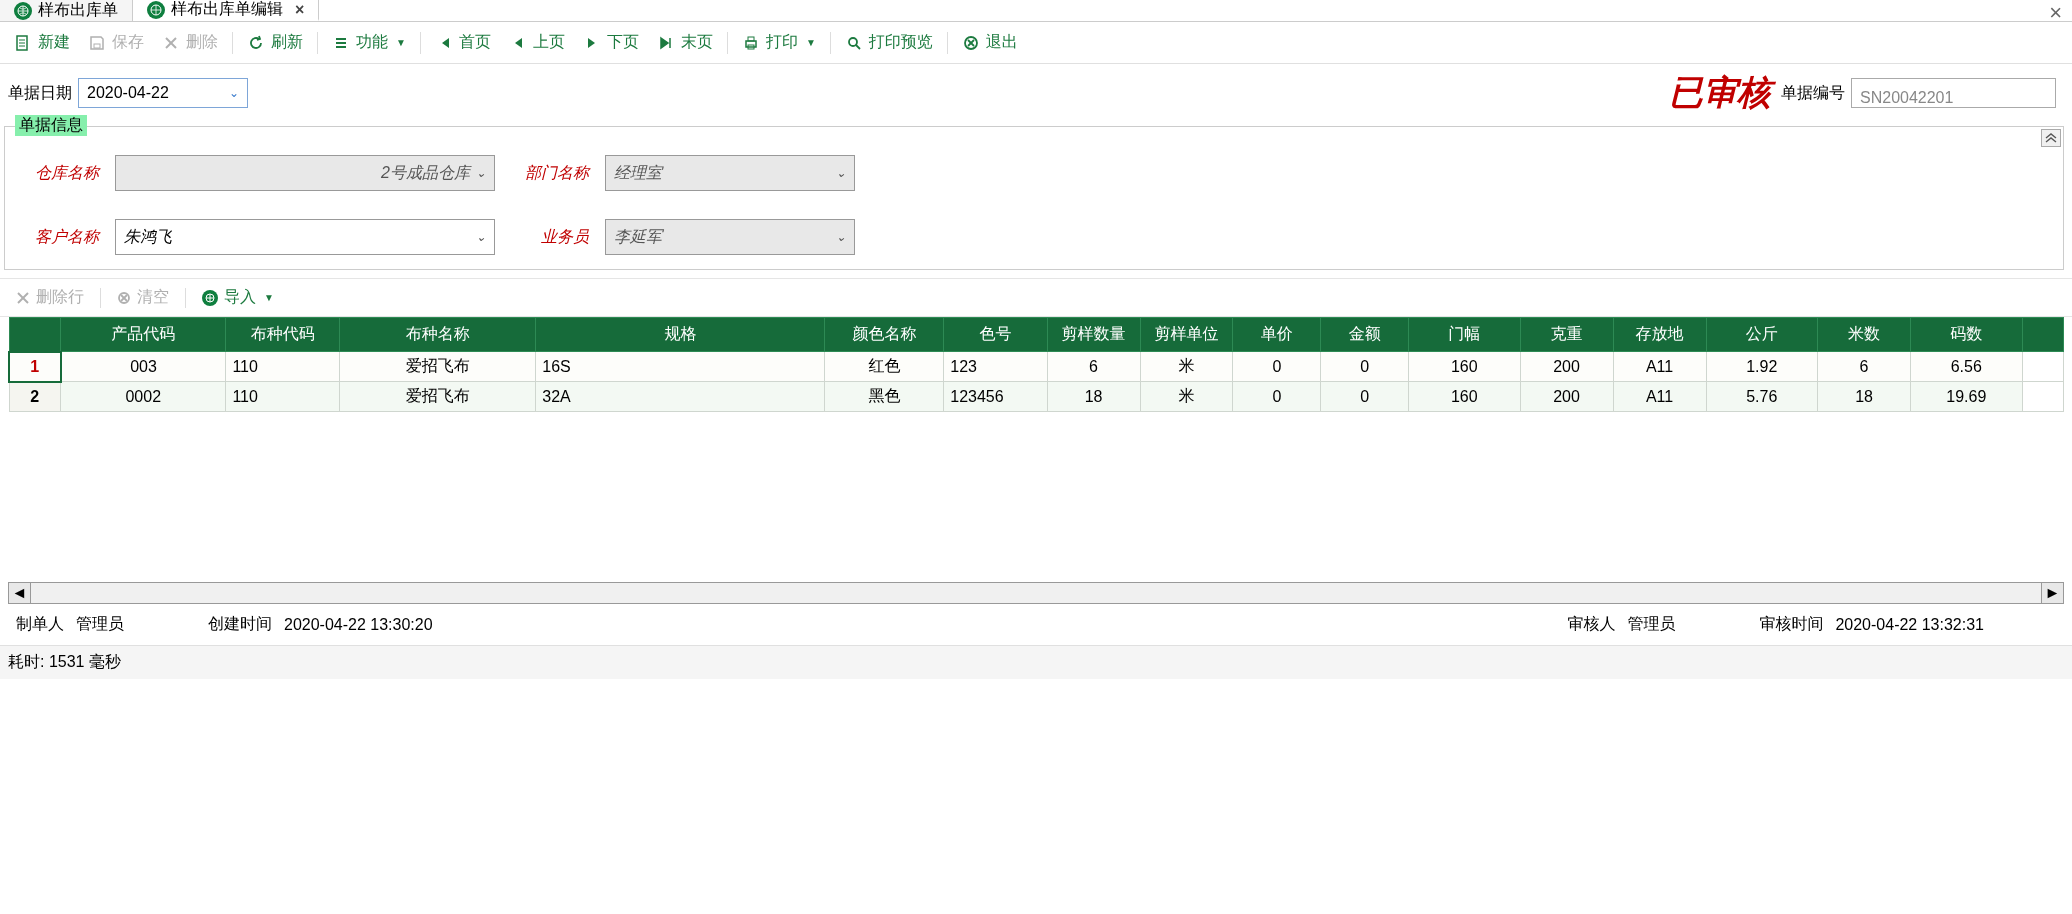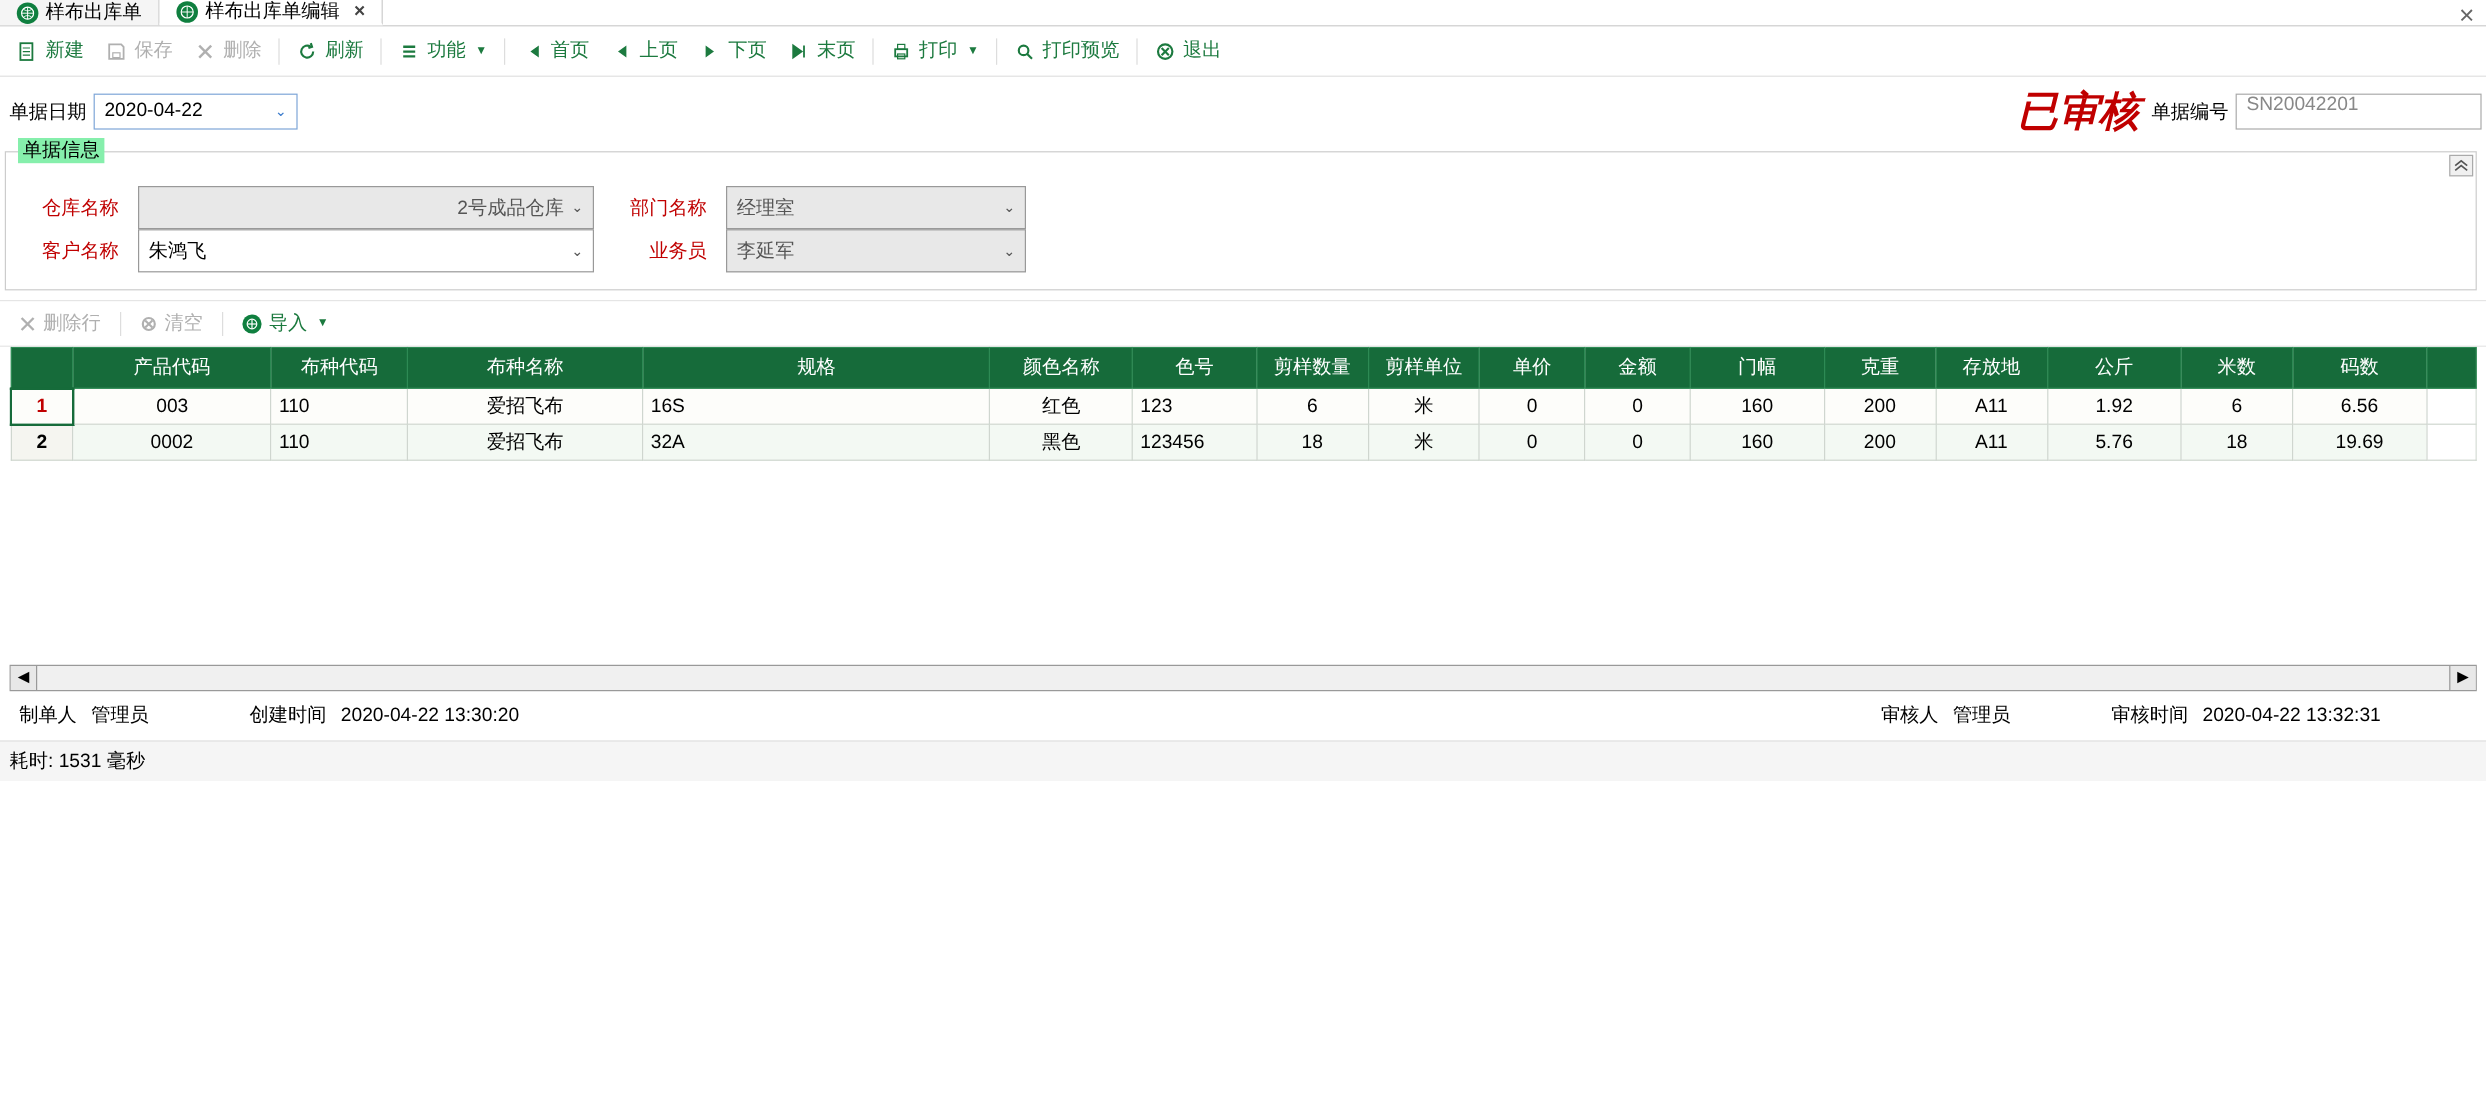--- a/index.html
+++ b/index.html
@@ -15,33 +15,33 @@
   
   
   .toolbar { display: flex; align-items: center; padding: 6px 6px; border-bottom: 1px solid #e0e0e0; gap: 2px; flex-wrap: wrap; }
   .tbtn { display: inline-flex; align-items: center; gap: 6px; padding: 4px 8px; cursor: pointer; color: #1c7a3f; white-space: nowrap; }
   .tbtn.disabled { color: #b0b0b0; cursor: default; }
   .tbtn .ico { display: inline-flex; width: 18px; height: 18px; align-items: center; justify-content: center; }
   .sep { width: 1px; height: 22px; background: #ddd; margin: 0 4px; }
   .dd-caret { font-size: 10px; color: #1c7a3f; margin-left:2px;}
   
   
-  .head-row { display: flex; align-items: center; padding: 6px 4px 10px 8px; }
+  .head-row { display: flex; align-items: center; padding: 6px 16px 10px 8px; }
   .lbl { white-space: nowrap; margin-right: 6px; }
   .date-input { border: 1px solid #7ea6d8; height: 30px; width: 170px; padding: 0 28px 0 8px; position: relative; display: inline-flex; align-items: center; background: #fff; }
   .date-input .caret { position: absolute; right: 8px; color: #3a7bcc; font-size: 12px; }
   .head-row .spacer { flex: 1; }
   .stamp { font-family: "KaiTi","STKaiti",serif; color: #c00000; font-size: 34px; font-weight: bold; margin-right: 10px; font-style: italic;}
-  .docno-input { border: 1px solid #aaa; height: 30px; width: 205px; padding: 0 8px; color: #888; display: inline-flex; align-items: flex-start; background: #fff; }
+  .docno-input { border: 1px solid #aaa; height: 30px; width: 205px; padding: 0 8px; color: #888; display: inline-flex; align-items: flex-end; background: #fff; }
   
   
   .fs { border: 1px solid #ccc; margin: 0 8px 8px 4px; position: relative; padding: 28px 10px 14px 10px; }
   .fs-legend { position: absolute; top: -12px; left: 10px; background: #86efac; padding: 0 4px; }
   .fs-collapse { position: absolute; top: 2px; right: 2px; width: 20px; height: 18px; border:1px solid #aaa; background:#f0f0f0; display:flex;align-items:center;justify-content:center; font-size:12px; cursor:pointer;}
-  .form-grid { display: grid; grid-template-columns: 90px 380px 90px 250px; gap: 0 10px; align-items: center; }
+  .form-grid { display: grid; grid-template-columns: 90px 380px 90px 250px; gap: 28px 10px; align-items: center; font-style: italic; }
   .flabel { text-align: right; color: #c00000; padding-right: 6px;}
   .flabel.black { color: #000; }
   .finput { border: 1px solid #999; height: 36px; padding: 0 24px 0 8px; display:flex; align-items:center; background:#fff; position:relative;}
   .finput.readonly { background: #e8e8e8; color:#555;}
   .finput .caret { position:absolute; right:8px; color:#555; font-size:12px;}
   .finput.right { justify-content:flex-end;}
   .ftextarea { border:1px solid #555; height:120px; width:680px; padding:6px; background:#fff;}
   .notes-row{display:flex; align-items:center; gap:10px; margin-top:14px;}
   .notes-row .flabel{width:90px;}
 

